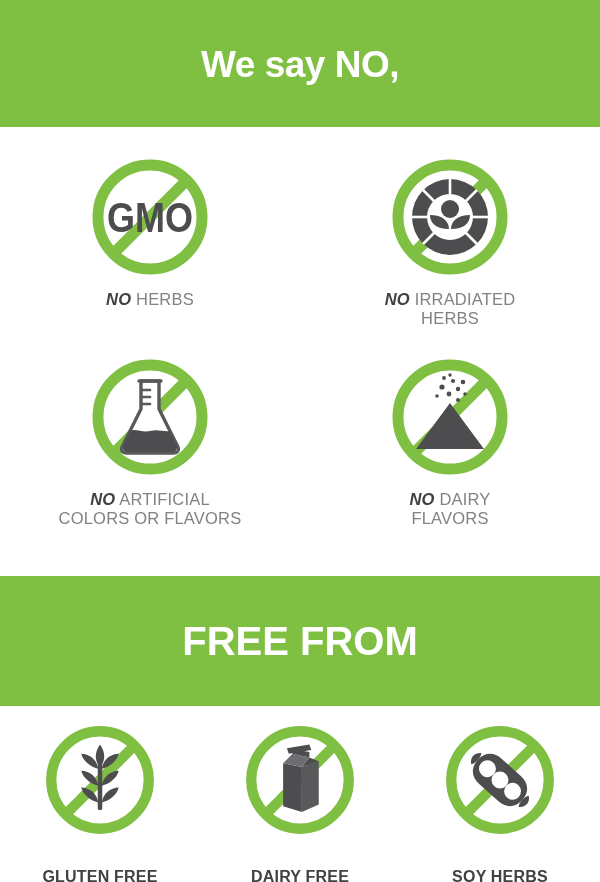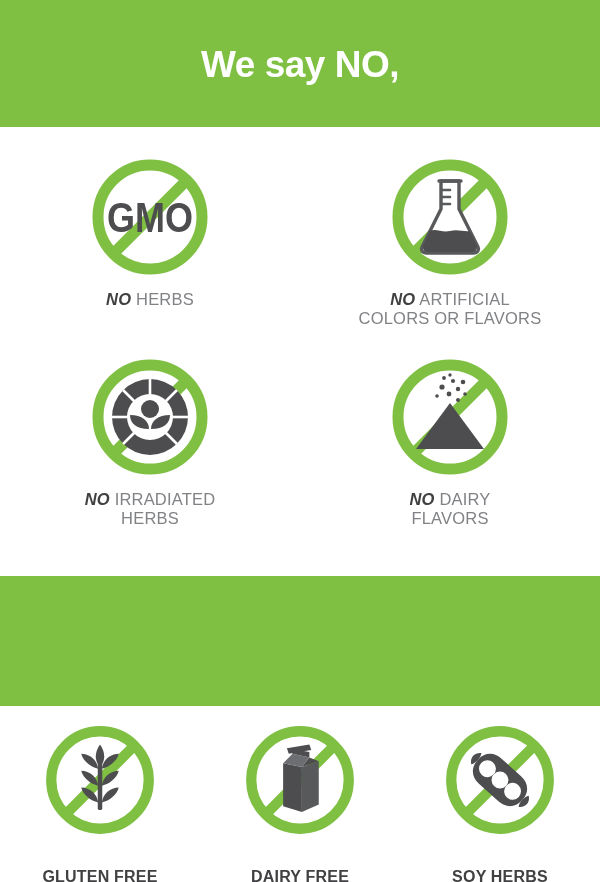--- a/index.html
+++ b/index.html
@@ -129,48 +129,20 @@
       <div class="badge-caption">
         <span class="strong">NO</span>
         <span>HERBS</span>
       </div>
     </div>
 
     <div class="badge">
       <svg class="badge-art" width="128" height="128" viewBox="0 0 128 128">
         <line x1="30" y1="98" x2="98" y2="30" stroke="#7fbf42" stroke-width="11"></line>
         <circle cx="64" cy="64" r="52" fill="none" stroke="#7fbf42" stroke-width="11"></circle>
-        <g>
-
-          <path d="M55 28 L55 56 L36 94 C34.5 97 36.5 100 40 100 L88 100 C91.5 100 93.5 97 92 94 L73 56 L73 28 Z" fill="#ffffff" stroke="#58595b" stroke-width="3.4" stroke-linejoin="round"></path>
-
-          <path d="M44 78 C50 75 56 80 64 78 C72 76 78 79 84 78 L90.5 92 C92 95.5 90 99 87 99 L41 99 C38 99 36 95.5 37.5 92 Z" fill="#4d4d4f"></path>
-
-          <line x1="53" y1="28" x2="75" y2="28" stroke="#58595b" stroke-width="3.4" stroke-linecap="round"></line>
-
-          <g stroke="#58595b" stroke-width="2.6" stroke-linecap="round">
-            <line x1="56" y1="37" x2="64" y2="37"></line>
-            <line x1="56" y1="44" x2="64" y2="44"></line>
-            <line x1="56" y1="51" x2="64" y2="51"></line>
-          </g>
-        </g>
-      </svg>
-      <div class="badge-caption">
-        <div>
-          <span class="strong">NO</span>
-          <span>ARTIFICIAL</span>
-        </div>
-        <div>COLORS OR FLAVORS</div>
-      </div>
-    </div>
-
-    <div class="badge">
-      <svg class="badge-art" width="128" height="128" viewBox="0 0 128 128">
-        <line x1="30" y1="98" x2="98" y2="30" stroke="#7fbf42" stroke-width="11"></line>
-        <circle cx="64" cy="64" r="52" fill="none" stroke="#7fbf42" stroke-width="11"></circle>
 
         <g>
           <circle cx="64" cy="64" r="38" fill="#4d4d4f"></circle>
 
           <g stroke="#ffffff" stroke-width="2.6">
             <line x1="64" y1="26" x2="64" y2="46"></line>
             <line x1="91" y1="37" x2="77" y2="51"></line>
             <line x1="102" y1="64" x2="82" y2="64"></line>
             <line x1="91" y1="91" x2="77" y2="77"></line>
             <line x1="37" y1="91" x2="51" y2="77"></line>
@@ -184,20 +156,48 @@
           <path d="M63 76 C50 76 44 70 44 62 C56 62 63 68 63 76 Z" fill="#4d4d4f"></path>
           <path d="M65 76 C78 76 84 70 84 62 C72 62 65 68 65 76 Z" fill="#4d4d4f"></path>
         </g>
       </svg>
       <div class="badge-caption">
         <div>
           <span class="strong">NO</span>
           <span>IRRADIATED</span>
         </div>
         <div>HERBS</div>
+      </div>
+    </div>
+
+    <div class="badge">
+      <svg class="badge-art" width="128" height="128" viewBox="0 0 128 128">
+        <line x1="30" y1="98" x2="98" y2="30" stroke="#7fbf42" stroke-width="11"></line>
+        <circle cx="64" cy="64" r="52" fill="none" stroke="#7fbf42" stroke-width="11"></circle>
+        <g>
+
+          <path d="M55 28 L55 56 L36 94 C34.5 97 36.5 100 40 100 L88 100 C91.5 100 93.5 97 92 94 L73 56 L73 28 Z" fill="#ffffff" stroke="#58595b" stroke-width="3.4" stroke-linejoin="round"></path>
+
+          <path d="M44 78 C50 75 56 80 64 78 C72 76 78 79 84 78 L90.5 92 C92 95.5 90 99 87 99 L41 99 C38 99 36 95.5 37.5 92 Z" fill="#4d4d4f"></path>
+
+          <line x1="53" y1="28" x2="75" y2="28" stroke="#58595b" stroke-width="3.4" stroke-linecap="round"></line>
+
+          <g stroke="#58595b" stroke-width="2.6" stroke-linecap="round">
+            <line x1="56" y1="37" x2="64" y2="37"></line>
+            <line x1="56" y1="44" x2="64" y2="44"></line>
+            <line x1="56" y1="51" x2="64" y2="51"></line>
+          </g>
+        </g>
+      </svg>
+      <div class="badge-caption">
+        <div>
+          <span class="strong">NO</span>
+          <span>ARTIFICIAL</span>
+        </div>
+        <div>COLORS OR FLAVORS</div>
       </div>
     </div>
 
     <div class="badge">
       <svg class="badge-art" width="128" height="128" viewBox="0 0 128 128">
         <line x1="30" y1="98" x2="98" y2="30" stroke="#7fbf42" stroke-width="11"></line>
         <circle cx="64" cy="64" r="52" fill="none" stroke="#7fbf42" stroke-width="11"></circle>
         <g>
 
           <path d="M64 50 L98 96 L30 96 Z" fill="#4d4d4f"></path>
@@ -221,20 +221,21 @@
           <span class="strong">NO</span>
           <span>DAIRY</span>
         </div>
         <div>FLAVORS</div>
       </div>
     </div>
 
   </div>
 
   <div class="banner banner-mid">
+    <div class="banner-line banner-line-1">FREE FROM</div>
   </div>
 
   <div class="free-section">
 
     <div class="free-badge">
       <svg class="badge-art" width="120" height="120" viewBox="0 0 128 128">
         <line x1="30" y1="98" x2="98" y2="30" stroke="#7fbf42" stroke-width="11"></line>
         <circle cx="64" cy="64" r="52" fill="none" stroke="#7fbf42" stroke-width="11"></circle>
         <g fill="#4d4d4f">
 

